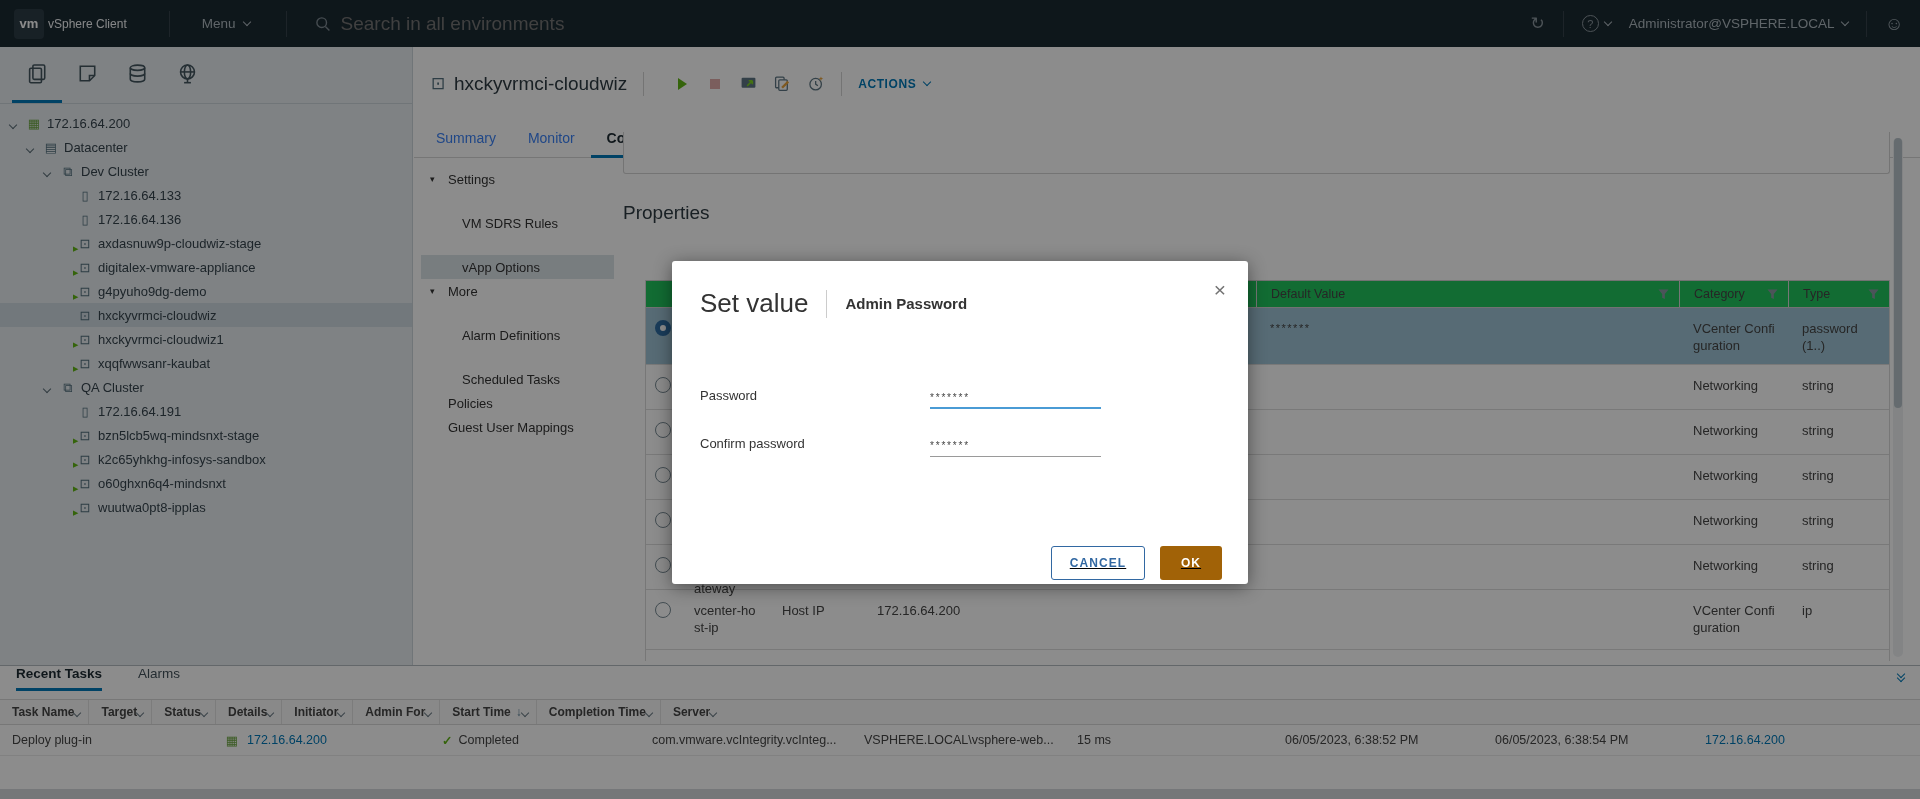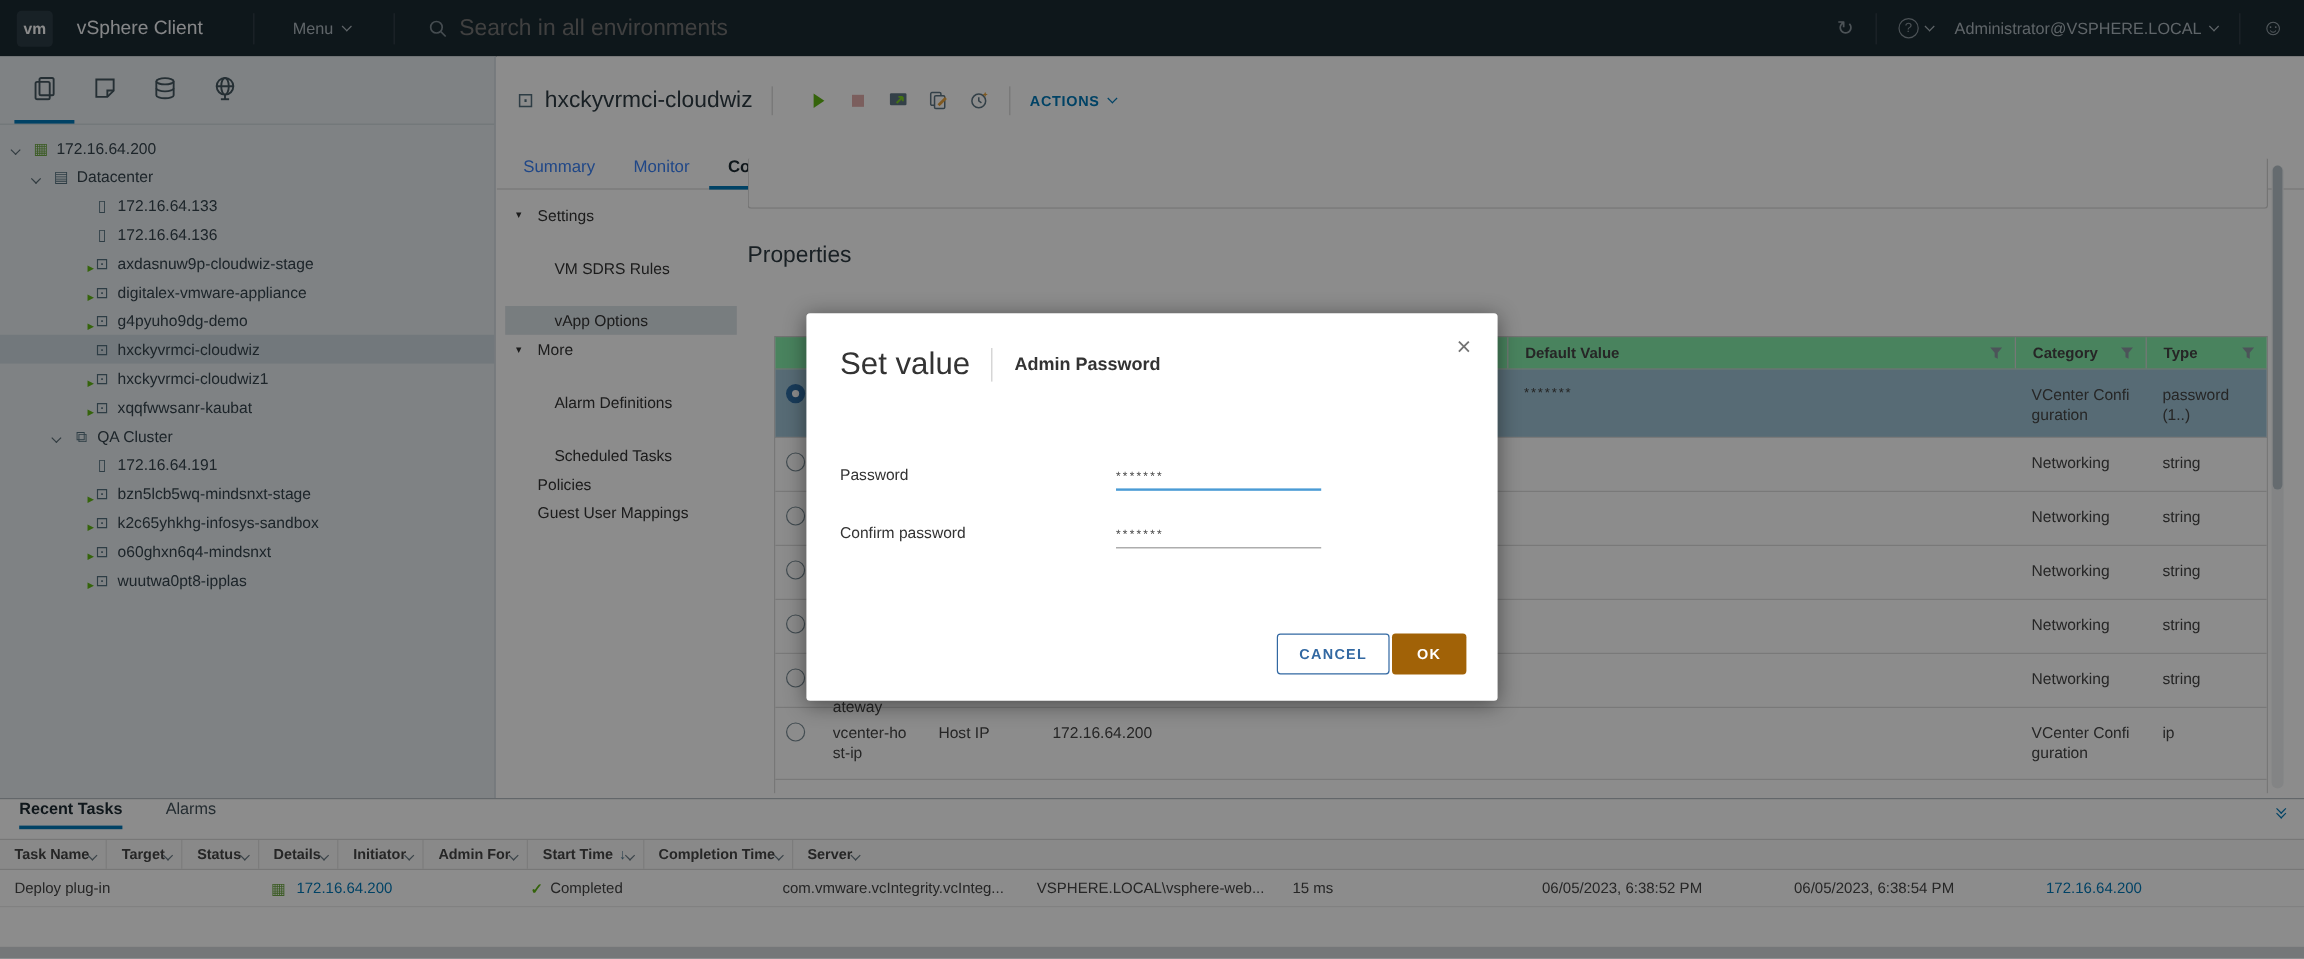--- a/index.html
+++ b/index.html
@@ -5,21 +5,21 @@
   * { margin:0; padding:0; box-sizing:border-box; }
   html,body { width:1920px; height:799px; overflow:hidden; background:#fff;
     font-family:"Liberation Sans", sans-serif; }
   .app { position:absolute; inset:0; }
 
   
   .topbar { position:absolute; left:0; right:0; top:0; height:47px; background:#1b2a32;
     display:flex; align-items:center; color:#aeb9bf; z-index:1; }
   .vmlogo { width:30px; height:30px; margin-left:14px; background:#2d3d46; border-radius:4px;
     color:#fff; font-weight:700; font-size:13px; display:flex; align-items:center; justify-content:center; }
-  .brand { margin-left:20px; color:#f2f5f7; font-size:16px; }
+  .brand { margin-left:4px; color:#f2f5f7; font-size:12px; }
   .tdiv { width:1px; height:26px; background:#36434b; }
   .tdiv.d1 { margin-left:42px; }
   .menu { margin-left:32px; font-size:13.5px; display:flex; align-items:center; gap:8px; }
   .tdiv.d2 { margin-left:36px; }
   .searchwrap { margin-left:28px; display:flex; align-items:center; gap:10px; }
   .searchin { background:transparent; border:none; outline:none; color:#86efac;
     font-size:19px; width:330px; font-family:inherit; }
   .tright { margin-left:auto; display:flex; align-items:center; gap:18px; padding-right:16px; }
   .refresh { font-size:17px; color:#8b979e; }
   .help { width:17px; height:17px; border:1.4px solid #8b979e; border-radius:50%;
@@ -82,22 +82,22 @@
   .sitem.group .sarrow { display:inline-block; }
 
   .props { position:absolute; left:208px; top:0; right:0; bottom:0; }
   .cutbox { position:absolute; left:1px; right:30px; top:-26px; height:42px;
     border:1px solid #d4d4d4; border-top:none; border-radius:0 0 3px 3px; background:#fff; }
   .ptitle { position:absolute; left:1px; top:44px; font-size:19px; font-weight:400; color:#2e3b43; }
   .ptoolbar { position:absolute; left:38px; top:84px; display:flex; gap:44px; }
   .plink { color:#0079b8; font-size:12px; font-weight:700; letter-spacing:.07em; }
   .ptable { position:absolute; left:23px; right:30px; top:122px; bottom:4px; overflow:hidden;
     border-left:1px solid #d9d9d9; border-right:1px solid #d9d9d9; font-size:13px; color:#454545; }
-  .phead { height:28px; display:flex; background:#86efac; border-top:1px solid #cfcfcf;
-    border-bottom:1px solid #cfcfcf; font-size:12.5px; font-weight:700; color:#454545; }
+  .phead { height:28px; display:flex; background:#22c55e; border-top:1px solid #cfcfcf;
+    border-bottom:1px solid #cfcfcf; font-size:12.5px; font-weight:400; color:#454545; }
   .phcell { display:flex; align-items:center; padding-left:14px; }
   .c-radio { width:34px; flex:none; padding-left:9px; }
   .c-id { width:88px; flex:none; }
   .c-label { width:95px; flex:none; }
   .c-value { width:393px; flex:none; }
   .c-default { flex:1; min-width:0; }
   .c-category { width:109px; flex:none; }
   .c-type { width:101px; flex:none; }
   .phcell.c-default, .phcell.c-category, .phcell.c-type { border-left:1px solid #d9d9d9; }
   .funnel { margin-left:auto; margin-right:10px; }
@@ -150,21 +150,21 @@
   .mtitle { font-size:26px; font-weight:300; color:#333; }
   .msep { width:1px; height:28px; background:#ccc; margin:0 18px; }
   .msub { font-size:15px; font-weight:700; color:#333; }
   .mclose { position:absolute; right:22px; top:18px; font-size:21px; color:#737373; line-height:1; }
   .mfields { position:absolute; left:28px; right:28px; top:116px; }
   .frow { display:flex; align-items:flex-end; height:32px; margin-bottom:16px; }
   .flabel { flex:none; width:230px; font-size:13px; color:#333; padding-bottom:6px; }
   .finput { width:171px; border-bottom:1px solid #9a9a9a; font-size:10px; letter-spacing:1.8px;
     color:#454545; padding-bottom:5px; }
   .frow.focused .finput { border-bottom:2px solid #4a9bd5; padding-bottom:4px; }
-  .mbtns { position:absolute; right:26px; bottom:22px; display:flex; gap:2px; }
+  .mbtns { position:absolute; right:26px; bottom:4px; display:flex; gap:15px;text-decoration:underline; }
   .btn { height:34px; font-size:12px; font-weight:700; letter-spacing:.09em; border-radius:3px;
     display:flex; align-items:center; justify-content:center; font-family:inherit; }
   .btn.cancel { width:94px; border:1px solid #3268a2; color:#3268a2; background:#fff; }
   .btn.ok { width:62px; background:#a16207; color:#fff; border:none; }
 </style>
 </head>
 <body>
 
 <div class="app">
 
@@ -234,20 +234,25 @@
     <div class="tree">
         <div class="titem arrow" style="--level: 0;">
     <span class="tarrow"><i class="chev"></i></span>
     <span class="ticon i-vcenter-icon"></span>
     <span class="tlabel">172.16.64.200</span>
   </div>
         <div class="titem arrow" style="--level: 1;">
     <span class="tarrow"><i class="chev"></i></span>
     <span class="ticon i-datacenter-icon"></span>
     <span class="tlabel">Datacenter</span>
+  </div>
+        <div class="titem arrow" style="--level: 2;">
+    <span class="tarrow"><i class="chev"></i></span>
+    <span class="ticon i-cluster-icon"></span>
+    <span class="tlabel">Dev Cluster</span>
   </div>
         <div class="titem" style="--level: 3;">
     <span class="tarrow"><i class="chev"></i></span>
     <span class="ticon i-host-icon"></span>
     <span class="tlabel">172.16.64.133</span>
   </div>
         <div class="titem" style="--level: 3;">
     <span class="tarrow"><i class="chev"></i></span>
     <span class="ticon i-host-icon"></span>
     <span class="tlabel">172.16.64.136</span>

